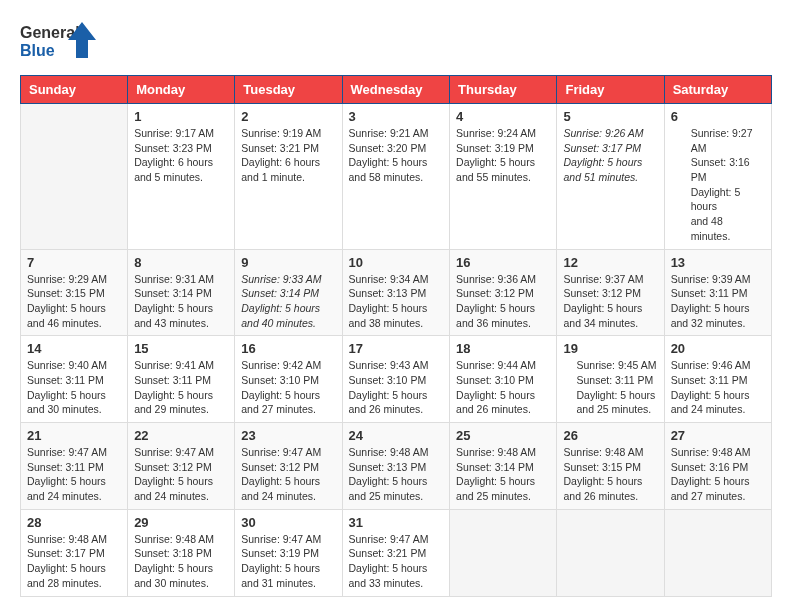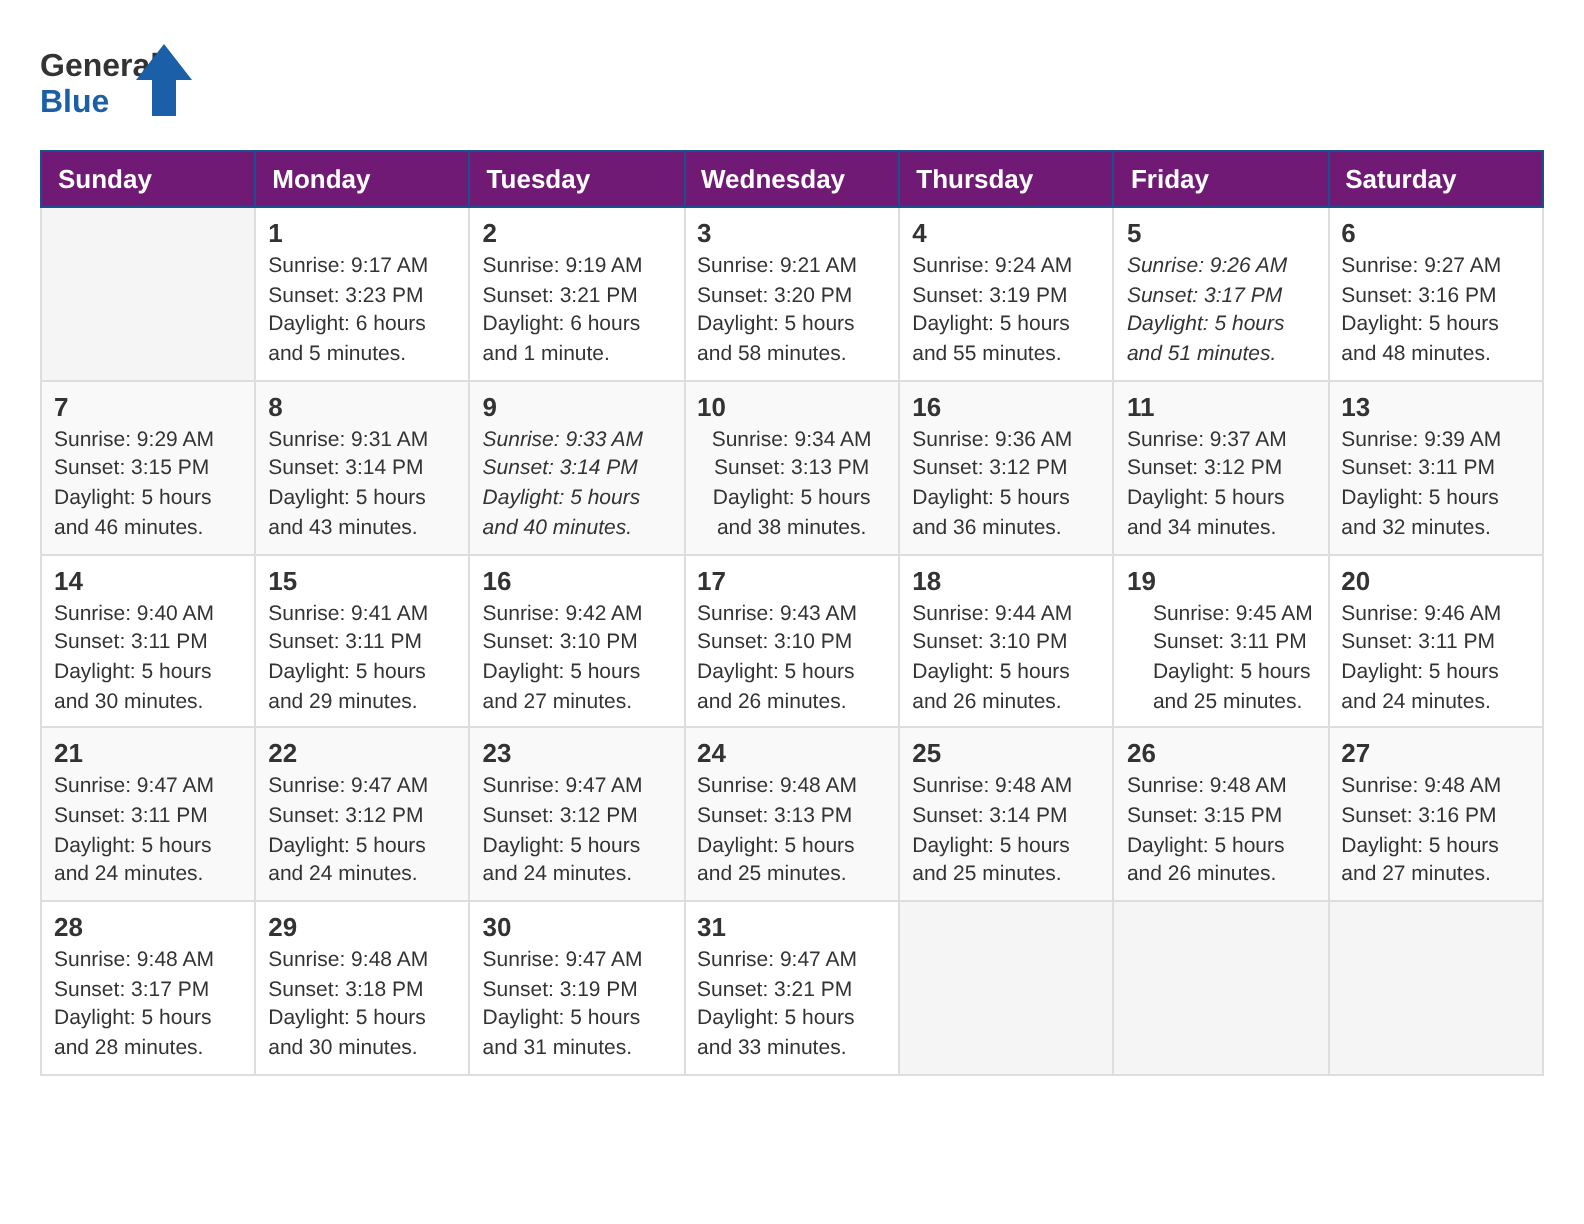--- a/index.html
+++ b/index.html
@@ -34,21 +34,21 @@
     .location-title {
       font-size: 16px;
       color: #555;
     }
     .calendar {
       width: 100%;
       border-collapse: collapse;
       border: 1px solid #ccc;
     }
     .calendar th {
-      background-color: #701a75;
+      background-color: #ef4444;
       color: #fff;
       text-align: left;
       padding: 6px 8px;
       font-size: 13px;
       border: 1px solid #1a5090;
     }
     .calendar td {
       vertical-align: top;
       padding: 5px 6px;
       border: 1px solid #ddd;
@@ -141,21 +141,21 @@
         </td>
         <td>
           <span class="day-number">5</span>
           <div class="day-info" style="white-space: pre-line; font-style: italic;">Sunrise: 9:26 AM
 Sunset: 3:17 PM
 Daylight: 5 hours
 and 51 minutes.</div>
         </td>
         <td>
           <span class="day-number">6</span>
-          <div class="day-info" style="white-space: pre-line;">Sunrise: 9:27 AM
+          <div class="day-info" style="white-space: pre-line; margin-left: 20px;">Sunrise: 9:27 AM
 Sunset: 3:16 PM
 Daylight: 5 hours
 and 48 minutes.</div>
         </td>
       </tr>
       <tr class="week-row">
         <td>
           <span class="day-number">7</span>
           <div class="day-info" style="white-space: pre-line;">Sunrise: 9:29 AM
 Sunset: 3:15 PM
@@ -171,34 +171,34 @@
         </td>
         <td>
           <span class="day-number">9</span>
           <div class="day-info" style="white-space: pre-line; font-style: italic;">Sunrise: 9:33 AM
 Sunset: 3:14 PM
 Daylight: 5 hours
 and 40 minutes.</div>
         </td>
         <td>
           <span class="day-number">10</span>
-          <div class="day-info" style="white-space: pre-line; text-align: center;">Sunrise: 9:34 AM
+          <div class="day-info" style="white-space: pre-line;">Sunrise: 9:34 AM
 Sunset: 3:13 PM
 Daylight: 5 hours
 and 38 minutes.</div>
         </td>
         <td>
           <span class="day-number">16</span>
           <div class="day-info" style="white-space: pre-line;">Sunrise: 9:36 AM
 Sunset: 3:12 PM
 Daylight: 5 hours
 and 36 minutes.</div>
         </td>
         <td>
-          <span class="day-number">11</span>
+          <span class="day-number">12</span>
           <div class="day-info" style="white-space: pre-line;">Sunrise: 9:37 AM
 Sunset: 3:12 PM
 Daylight: 5 hours
 and 34 minutes.</div>
         </td>
         <td>
           <span class="day-number">13</span>
           <div class="day-info" style="white-space: pre-line;">Sunrise: 9:39 AM
 Sunset: 3:11 PM
 Daylight: 5 hours

